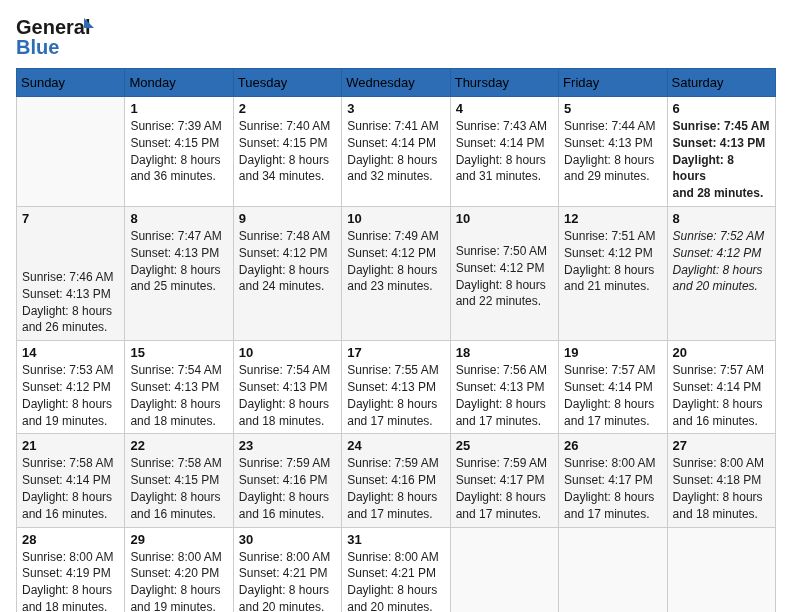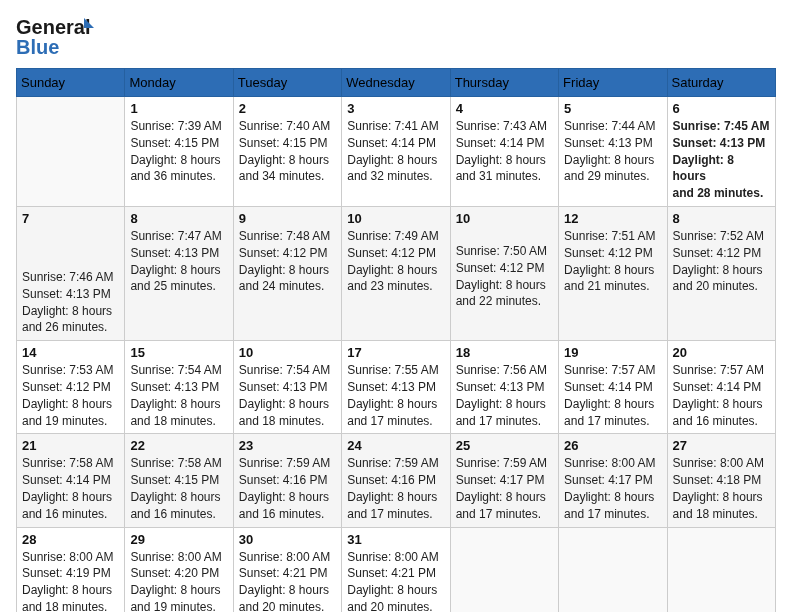--- a/index.html
+++ b/index.html
@@ -189,21 +189,21 @@
         </td>
         <td>
           <div class="day-number">12</div>
           <div class="day-info" style="white-space: pre-line;">Sunrise: 7:51 AM
 Sunset: 4:12 PM
 Daylight: 8 hours
 and 21 minutes.</div>
         </td>
         <td>
           <div class="day-number">8</div>
-          <div class="day-info" style="white-space: pre-line;">Sunrise: 7:52 AM
+          <div class="day-info" style="white-space: pre-line; font-style: italic;">Sunrise: 7:52 AM
 Sunset: 4:12 PM
 Daylight: 8 hours
 and 20 minutes.</div>
         </td>
       </tr>
       <tr>
         <td>
           <div class="day-number">14</div>
           <div class="day-info" style="white-space: pre-line;">Sunrise: 7:53 AM
 Sunset: 4:12 PM

